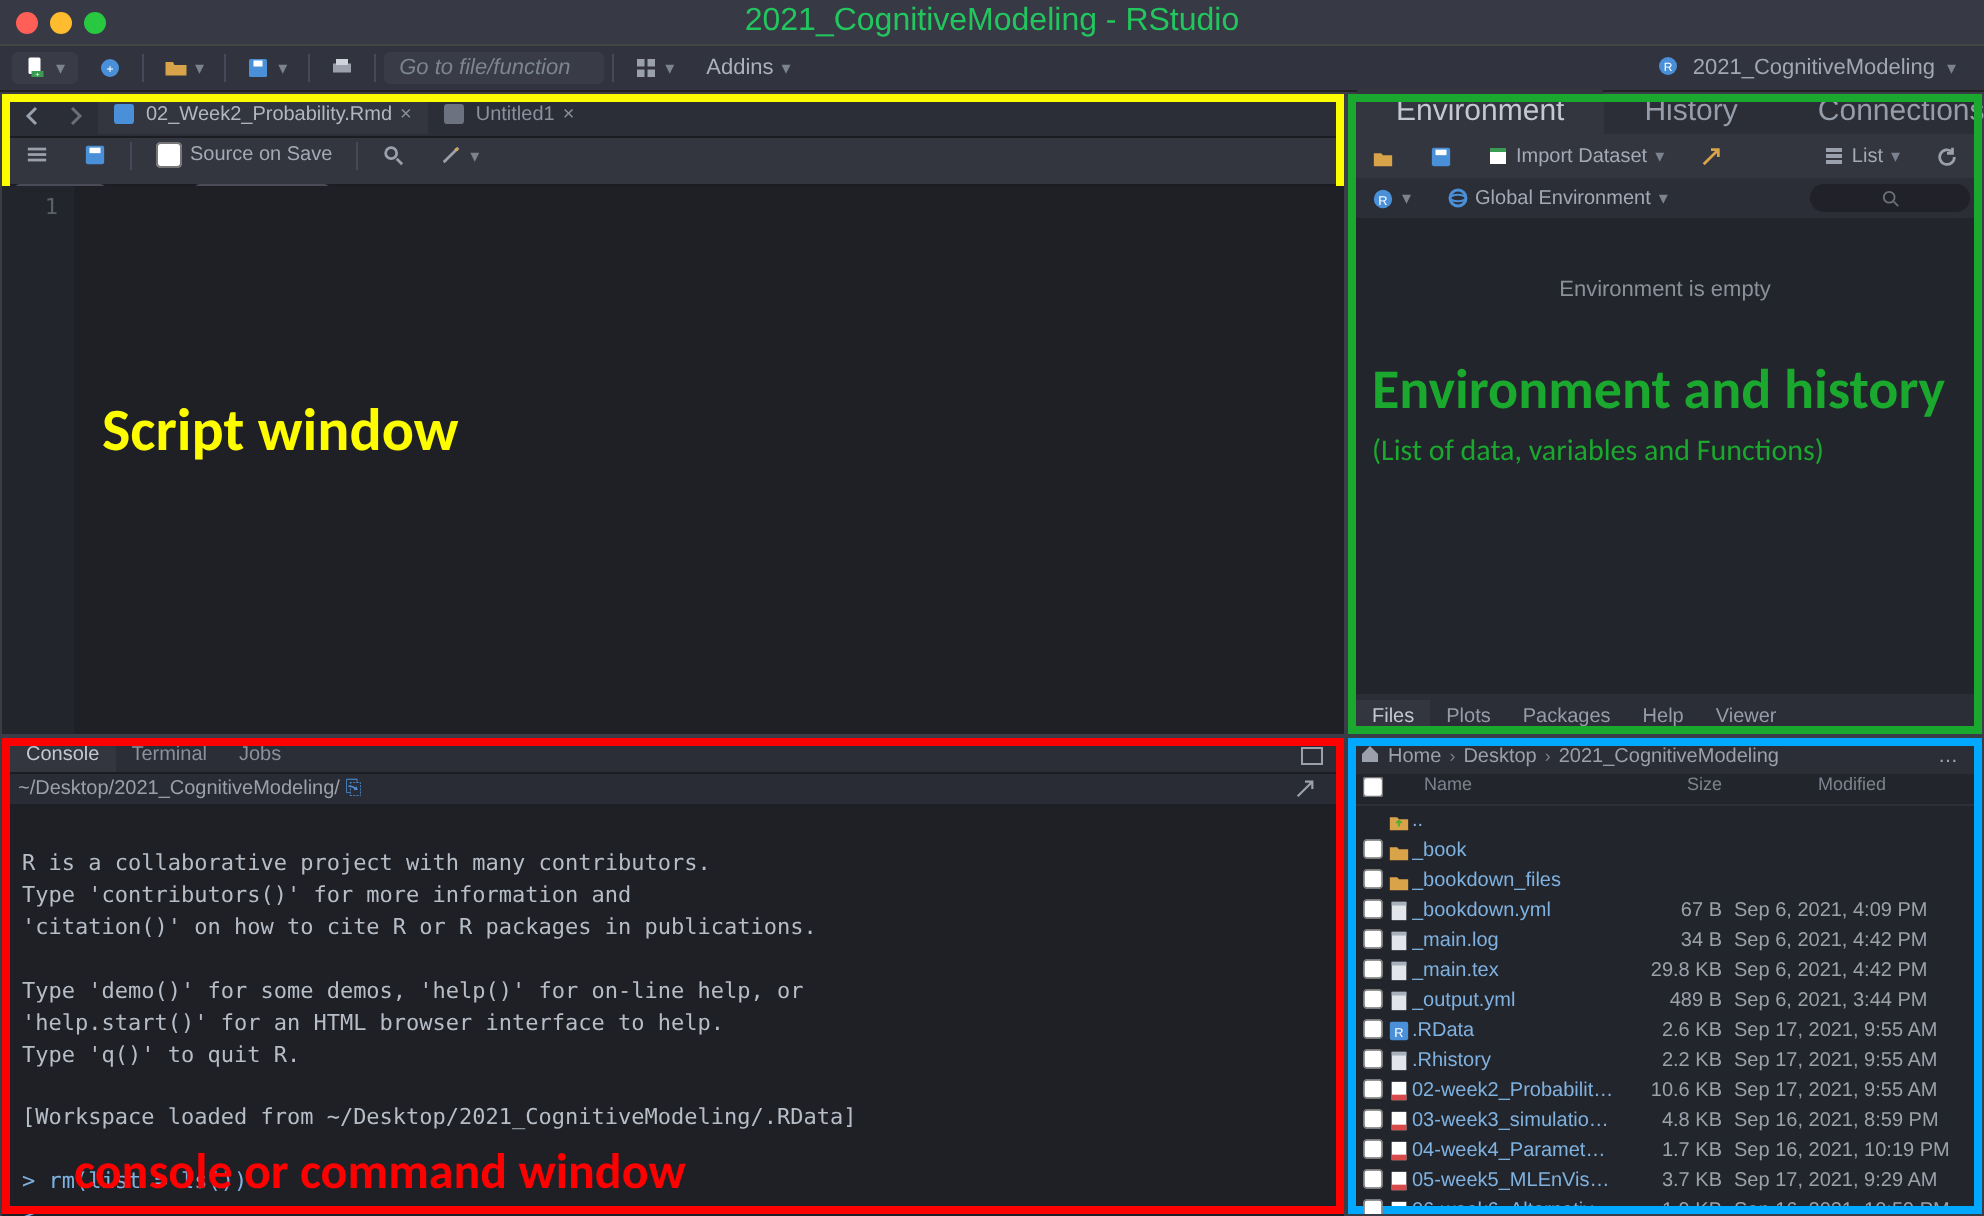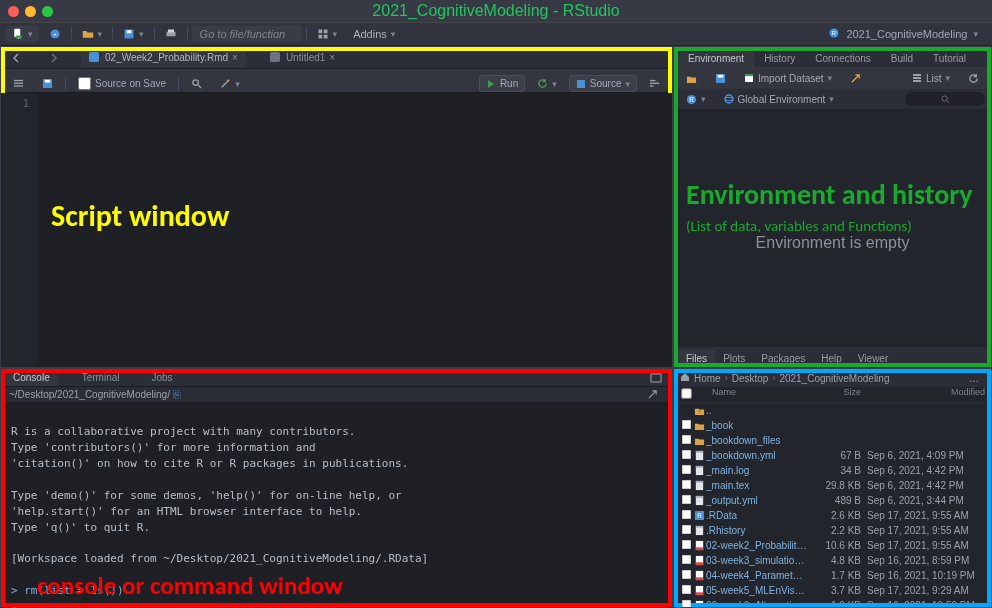--- a/index.html
+++ b/index.html
@@ -30,63 +30,63 @@
   .files-wrap { grid-column: 2; grid-row: 2; }
 
   
   .highlight { position: absolute; inset: 0; pointer-events: none; }
   .hb-yellow { border: 4px solid #fdfd00; }
   .hb-green { border: 4px solid #1aa82e; }
   .hb-red { border: 4px solid #ff0000; }
   .hb-blue { border: 4px solid #00a9ff; }
 
   
-  .pane-tabs { height: 22px; background: #2b2d37; display: flex; align-items: center; padding: 0 4px; gap: 16px; border-bottom: 1px solid #1c1d23; }
+  .pane-tabs { height: 22px; background: #2b2d37; display: flex; align-items: center; padding: 0 4px; gap: 0; border-bottom: 1px solid #1c1d23; }
   .pane-tab { padding: 3px 8px; background: #33353f; color: #b1b7c1; font-size: 10px; border-radius: 3px 3px 0 0; display: flex; align-items: center; gap: 4px; }
   .pane-tab.inactive { background: transparent; color: #8b919c; }
   .close-x { color: #8b919c; font-size: 10px; }
   
-  .pane-toolbar { height: 24px; background: #33353f; display: flex; align-items: flex-end; padding: 0 6px; gap: 6px; justify-content: space-between; border-bottom: 1px solid #1c1d23; }
+  .pane-toolbar { height: 24px; background: #33353f; display: flex; align-items: flex-start; padding: 0 6px; gap: 6px; justify-content: space-between; border-bottom: 1px solid #1c1d23; flex-direction: column; }
   .pt-left, .pt-right { display: flex; align-items: center; gap: 6px; }
   .pt-btn { padding: 2px 6px; border-radius: 3px; color: #a3aab5; font-size: 10px; display: flex; align-items: center; gap: 4px; }
   .pt-btn.boxed { background: rgba(255,255,255,0.05); border: 1px solid #4a4d58; }
   .ico-sm { width: 12px; height: 12px; display: inline-block; }
   
   .editor-body { flex: 1; display: flex; background: #1e2026; position: relative; }
   .gutter { width: 36px; background: #23252c; color: #5a606c; text-align: right; padding: 4px 8px 0 0; font-family: monospace; font-size: 11px; }
   .annot { position: absolute; font-family: Calibri, Arial, sans-serif; font-weight: 600; pointer-events: none; }
   .annot.yellow { color: #fdfd00; font-size: 30px; left: 50px; top: 150px; }
   .annot.green-title { color: #1aa82e; font-size: 28px; left: 12px; top: 130px; }
   .annot.green-sub { color: #1aa82e; font-size: 15px; left: 12px; top: 170px; font-weight: 400; }
   .annot.red { color: #ff0000; font-size: 25px; left: 36px; bottom: 6px; }
   .annot.blue { color: #00a9ff; font-size: 22px; left: 6px; top: 22px; }
 
   
   .env-tabs { height: 20px; background: #2b2d37; display: flex; align-items: flex-end; padding: 0 4px; gap: 0; }
-  .env-tab { padding: 3px 10px; color: #969da8; font-size: 10px; }
+  .env-tab { padding: 3px 20px; color: #969da8; font-size: 15px; }
   .env-tab.active { background: #33353f; color: #c3c9d2; border-radius: 3px 3px 0 0; }
   .env-toolbar { height: 22px; background: #33353f; display: flex; align-items: center; padding: 0 6px; gap: 6px; justify-content: space-between; }
   .env-toolbar-right { display: flex; align-items: center; gap: 6px; }
   .env-scope { height: 20px; background: #2b2d37; display: flex; align-items: center; padding: 0 6px; gap: 6px; justify-content: space-between; }
-  .env-body { flex: 1; display: flex; align-items: center; justify-content: center; padding-top: 30px; font-size: 16px; color: #8a919b; background: #23252c; }
+  .env-body { flex: 1; display: flex; align-items: flex-start; justify-content: center; padding-top: 30px; font-size: 11px; color: #8a919b; background: #23252c; }
   
   .env-sub-tabs { height: 20px; background: #2b2d37; display: flex; align-items: flex-end; padding: 0 4px; }
   .env-sub-tab { padding: 3px 8px; color: #969da8; font-size: 10px; }
   .env-sub-tab.active { background: #33353f; color: #c3c9d2; margin-top: 19px; }
 
   
   .console-wrap .pane-tabs { background: #2b2d37; }
   .console-path { height: 20px; background: #2a2c35; display: flex; align-items: center; padding: 0 8px; font-size: 10px; color: #9aa1ab; justify-content: space-between; }
   .console-body { flex: 1; padding: 6px 10px; font-family: "Menlo", monospace; font-size: 11px; color: #b7bdc7; background: #1e2026; white-space: pre-wrap; line-height: 1.45; }
   .console-body .prompt { color: #7fb2e0; }
   .breadcrumb { height: 18px; background: #2b2d37; display: flex; align-items: center; padding: 0 6px; gap: 4px; font-size: 10px; color: #9aa1ab; }
   .file-header { height: 16px; display: flex; padding: 0 6px; font-size: 9px; color: #7c838e; border-bottom: 1px solid #2e3039; }
   .fh-name { flex: 1; padding-left: 20px; }
   .fh-size { width: 54px; text-align: right; }
-  .fh-mod { width: 124px; text-align: right; padding-left: 6px; }
+  .fh-mod { width: 124px; text-align: center; padding-left: 6px; }
   .file-list { flex: 1; overflow: hidden; background: #23252c; }
   .file-row { display: flex; align-items: center; padding: 0 6px; height: 15px; font-size: 10px; }
   .file-row .cb { width: 12px; }
   .file-row .fico { width: 14px; display: inline-flex; justify-content: center; }
   .file-row .fname { flex: 1; color: #7fb2e0; white-space: nowrap; overflow: hidden; text-overflow: ellipsis; }
   .file-row .fsize { width: 54px; text-align: right; color: #9aa1ab; }
   .file-row .fmod { width: 124px; text-align: left; color: #9aa1ab; padding-left: 6px; white-space: nowrap; overflow: hidden; }
   .search-box { background: rgba(0,0,0,0.25); border-radius: 8px; width: 80px; height: 14px; display: flex; align-items: center; justify-content: center; color: #6b727d; font-size: 9px; }
 
   .chevron { font-size: 9px; color: #7c838e; }

